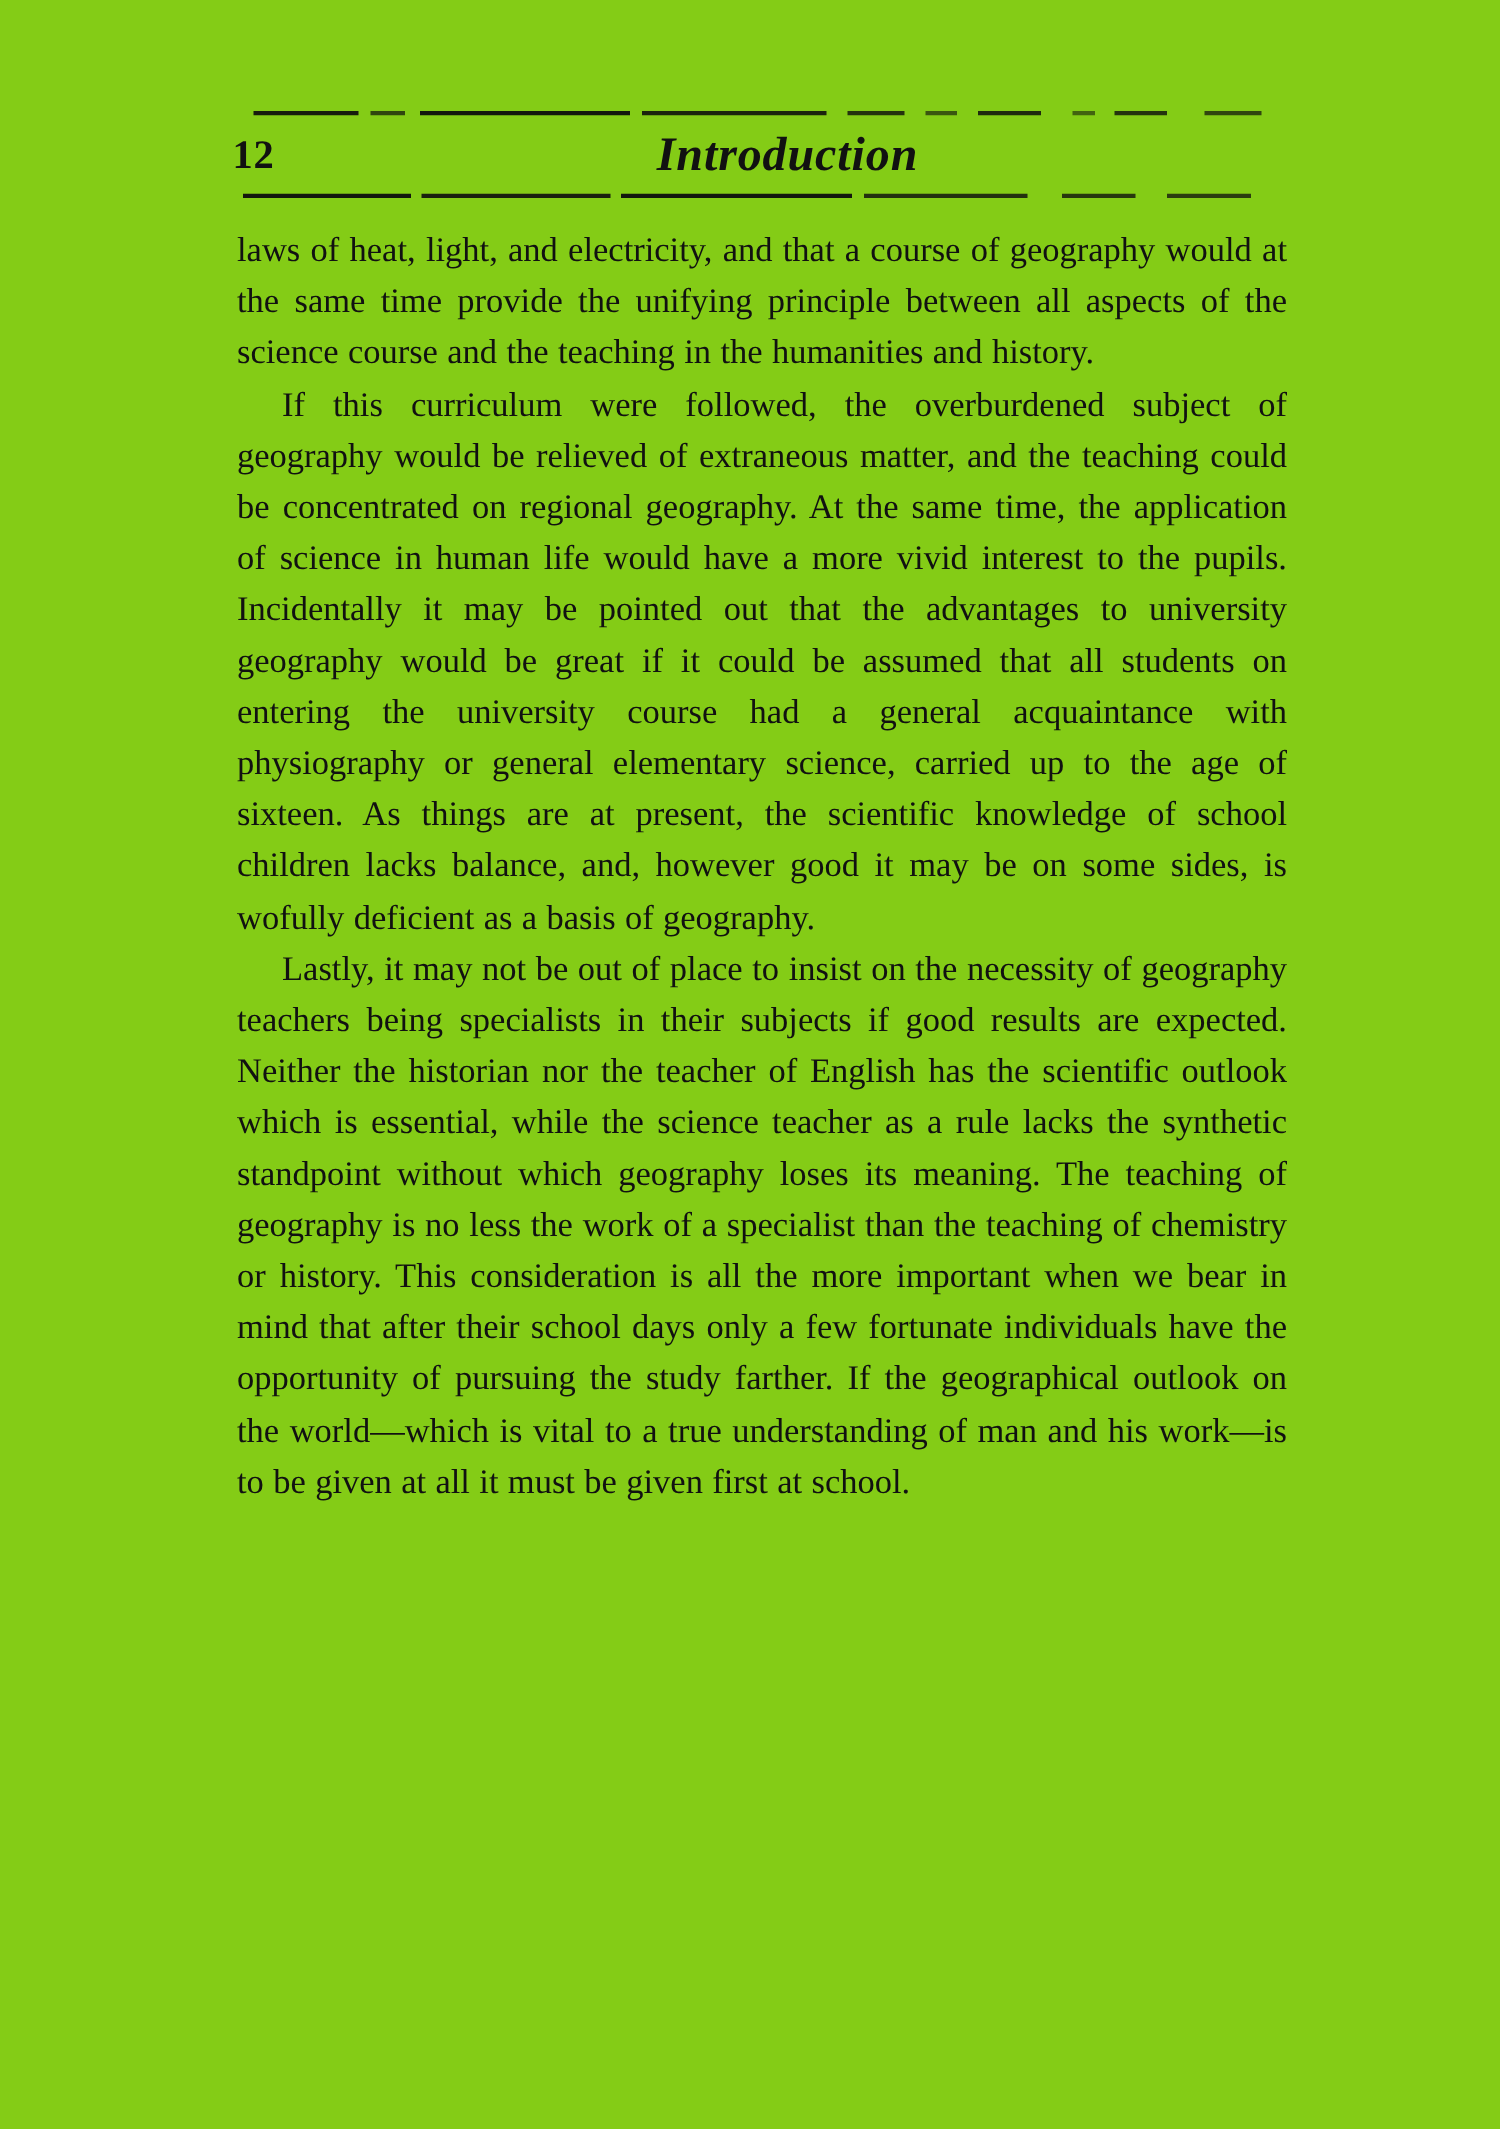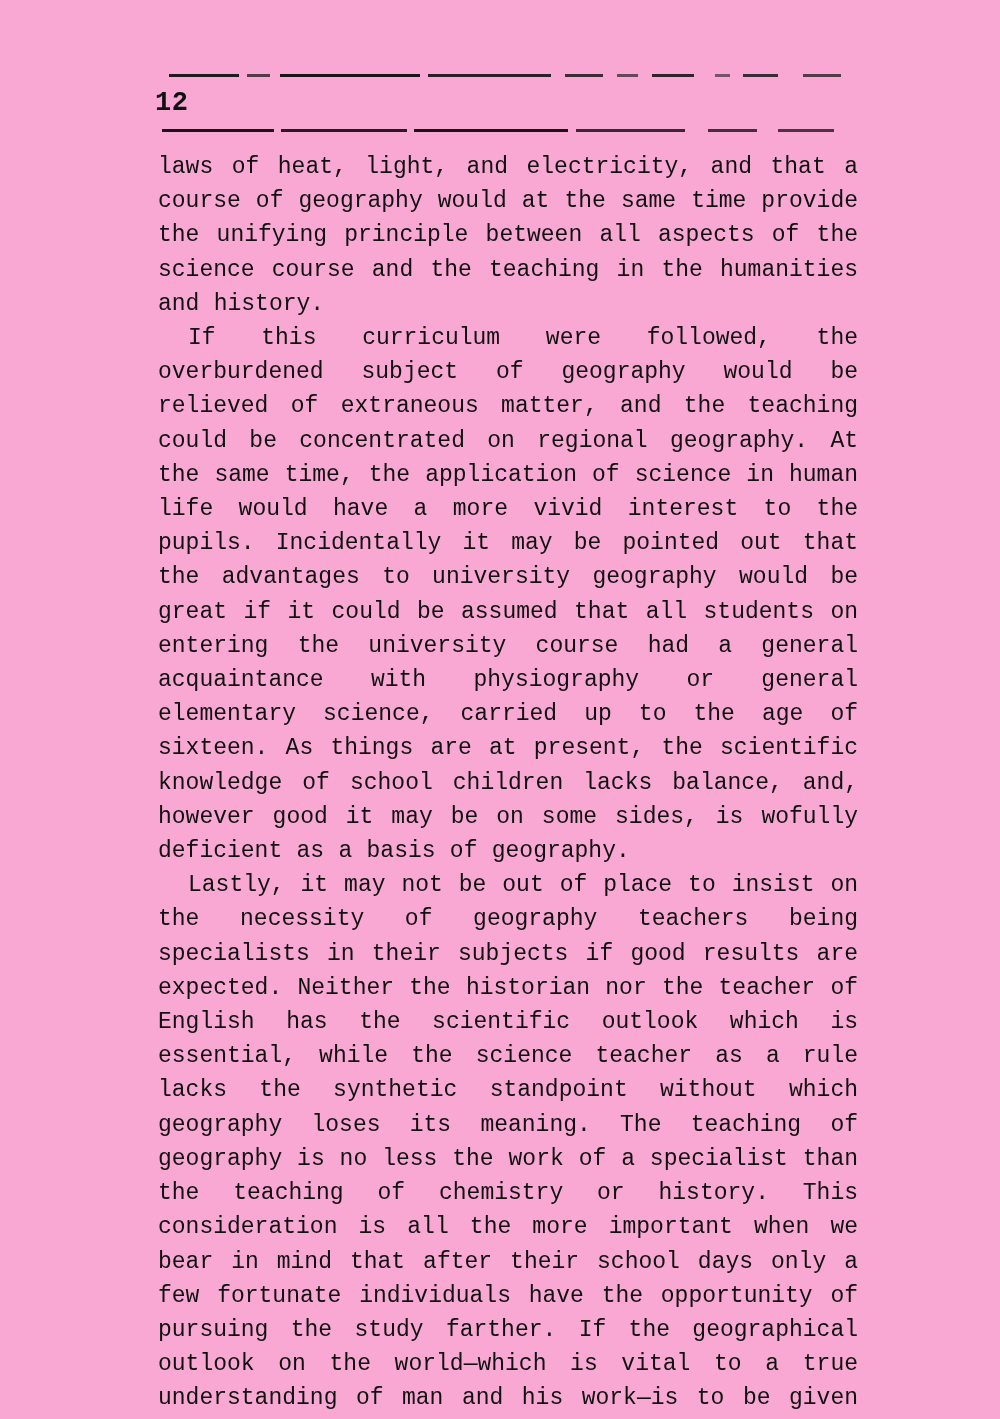--- a/index.html
+++ b/index.html
@@ -14,22 +14,21 @@
     position: relative;
     overflow: hidden;
     font-family: "Liberation Serif", "DejaVu Serif", serif;
     color: #111111;
     -webkit-font-smoothing: antialiased;
   }
 
   .page {
     position: absolute;
     inset: 0;
-    background: #f9a8d4;
-    font-family: Liberation Mono, monospace;
+    background: #84cc16;
   }
 
   
   .running-head {
     position: absolute;
     left: 155px;
     top: 68px;
     width: 700px;
     height: 72px;
   }
@@ -129,20 +128,21 @@
         <i></i>
         <i></i>
         <i></i>
         <i></i>
         <i></i>
         <i></i>
     </div>
 
     <div class="folio">12</div>
 
+    <div class="head-title">Introduction</div>
 
     <div class="rule rule-bottom">
       <i></i>
         <i></i>
         <i></i>
         <i></i>
         <i></i>
         <i></i>
     </div>
 

